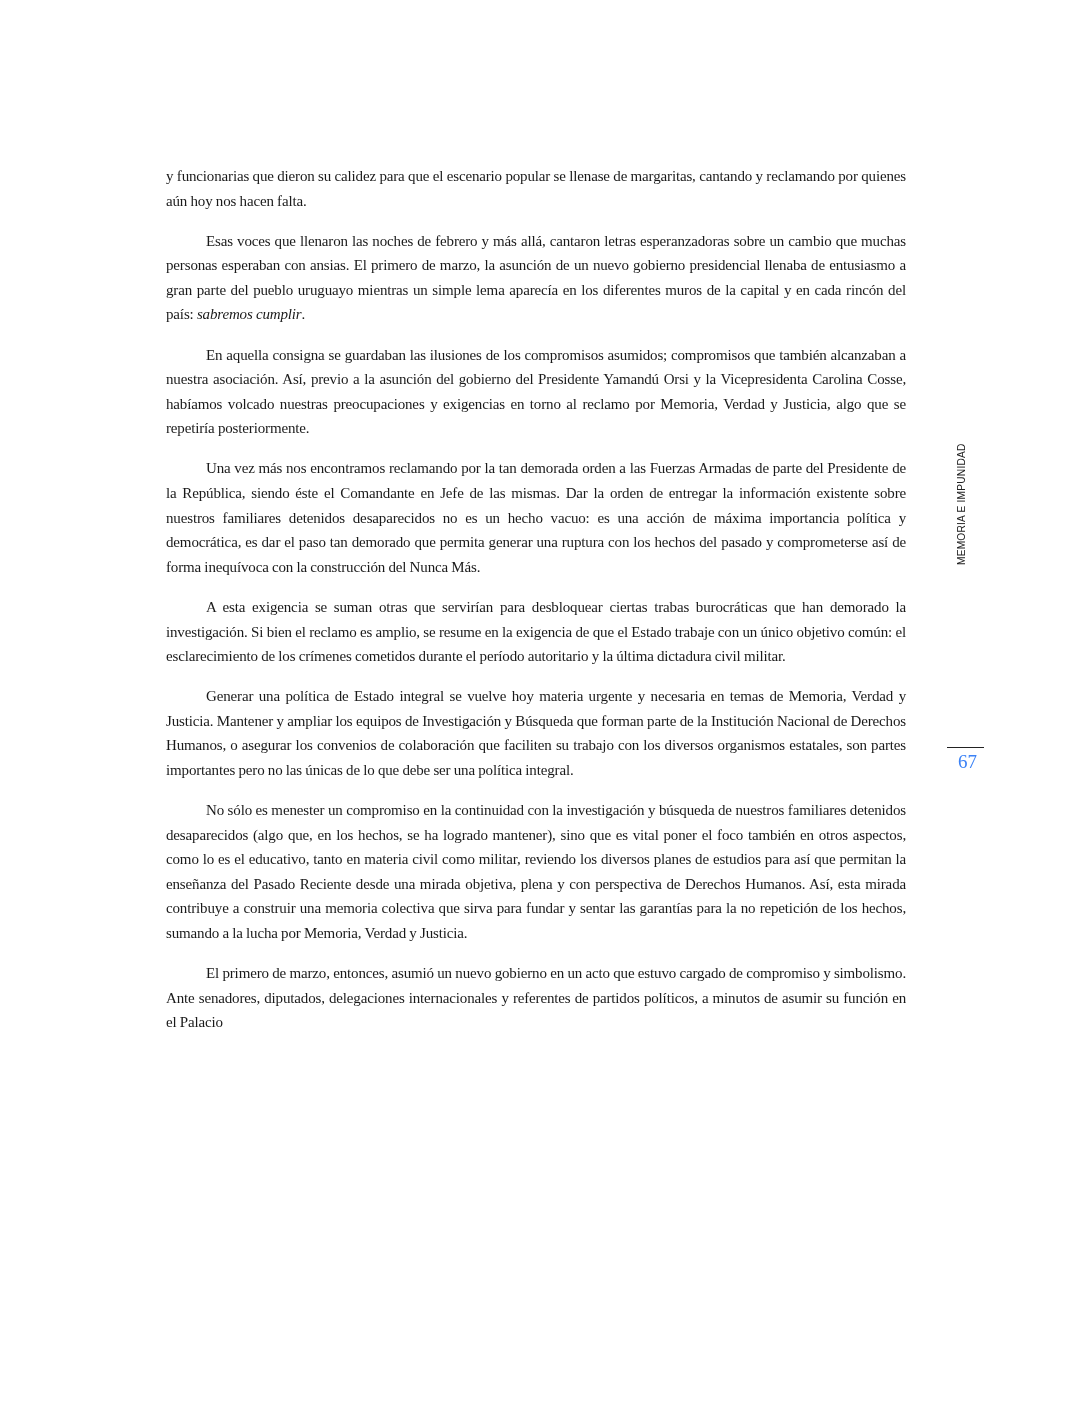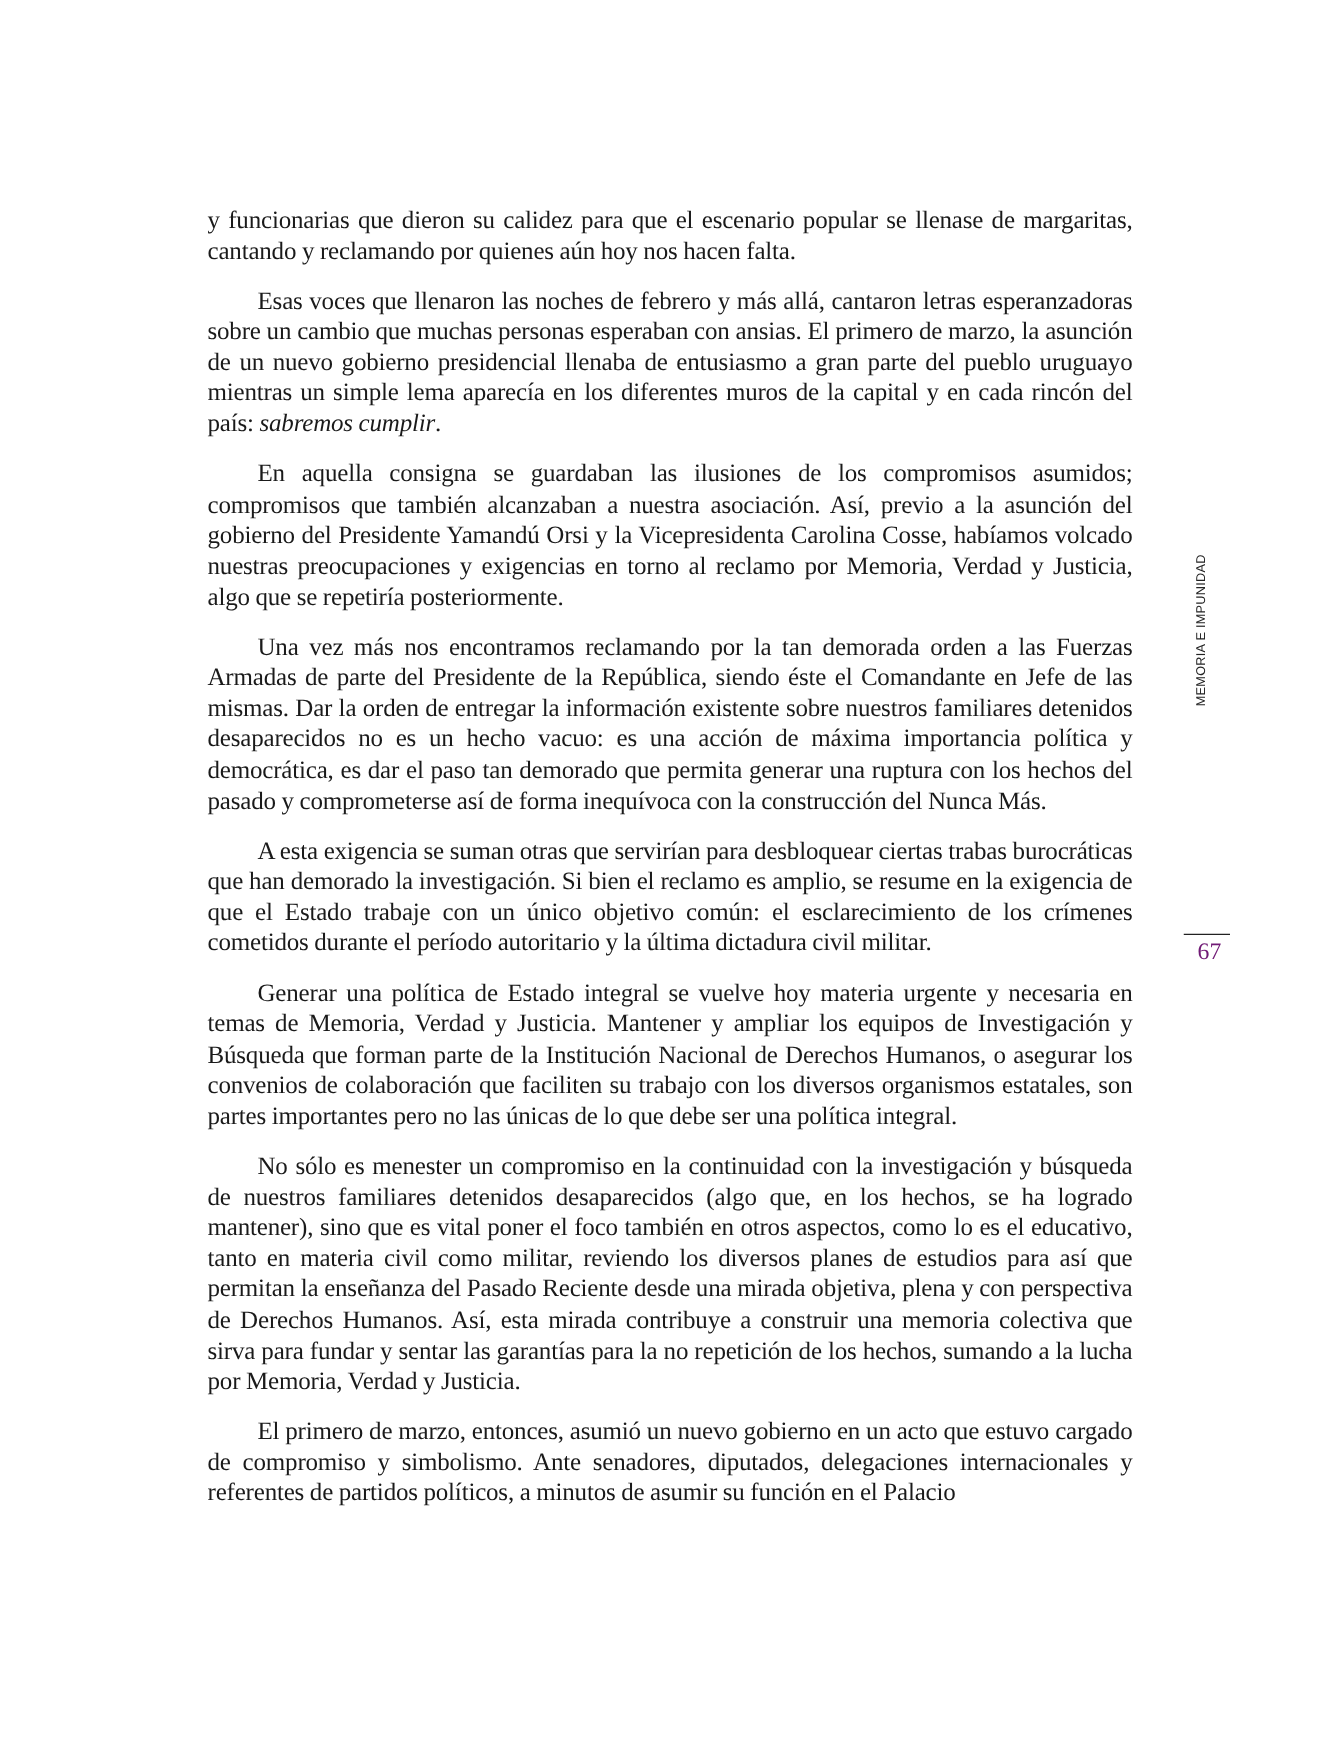--- a/index.html
+++ b/index.html
@@ -20,21 +20,21 @@
     left: 0; top: 0;
     width: 1069px;
     height: 1409px;
     background: #ffffff;
   }
   .text-block {
     position: absolute;
     left: 166px;
     top: 164px;
     width: 740px;
-    font-size: 20px;
+    font-size: 15px;
     line-height: 24.6px;
     text-align: justify;
     hyphens: manual;
     letter-spacing: -0.15px;
     word-spacing: -0.3px;
   }
   .text-block p {
     margin: 0 0 15.5px 0;
     text-indent: 40px;
   }
@@ -74,21 +74,21 @@
     height: 0;
     border-top: 1px solid #222;
   }
   .folio-number {
     text-align: right;
     padding-right: 7px;
     font-family: "Liberation Serif", "DejaVu Serif", serif;
     font-size: 19px;
     line-height: 22px;
     margin-top: 3px;
-    color: #701a75;
+    color: #3b82f6;
   }
 </style>
 </head>
 <body>
 
 <div class="page">
 
   <div class="text-block">
     <p class="continuation">y funcionarias que dieron su calidez para que el escenario popular se llenase de margaritas, cantando y reclamando por quienes aún hoy nos hacen falta.</p>
     <p><span>Esas voces que llenaron las noches de febrero y más allá, cantaron letras esperanzadoras sobre un cambio que muchas personas esperaban con ansias. El primero de marzo, la asunción de un nuevo gobierno presidencial llenaba de entusiasmo a gran parte del pueblo uruguayo mientras un simple lema aparecía en los diferentes muros de la capital y en cada rincón del país: </span><em>sabremos cumplir</em><span>.</span></p>

